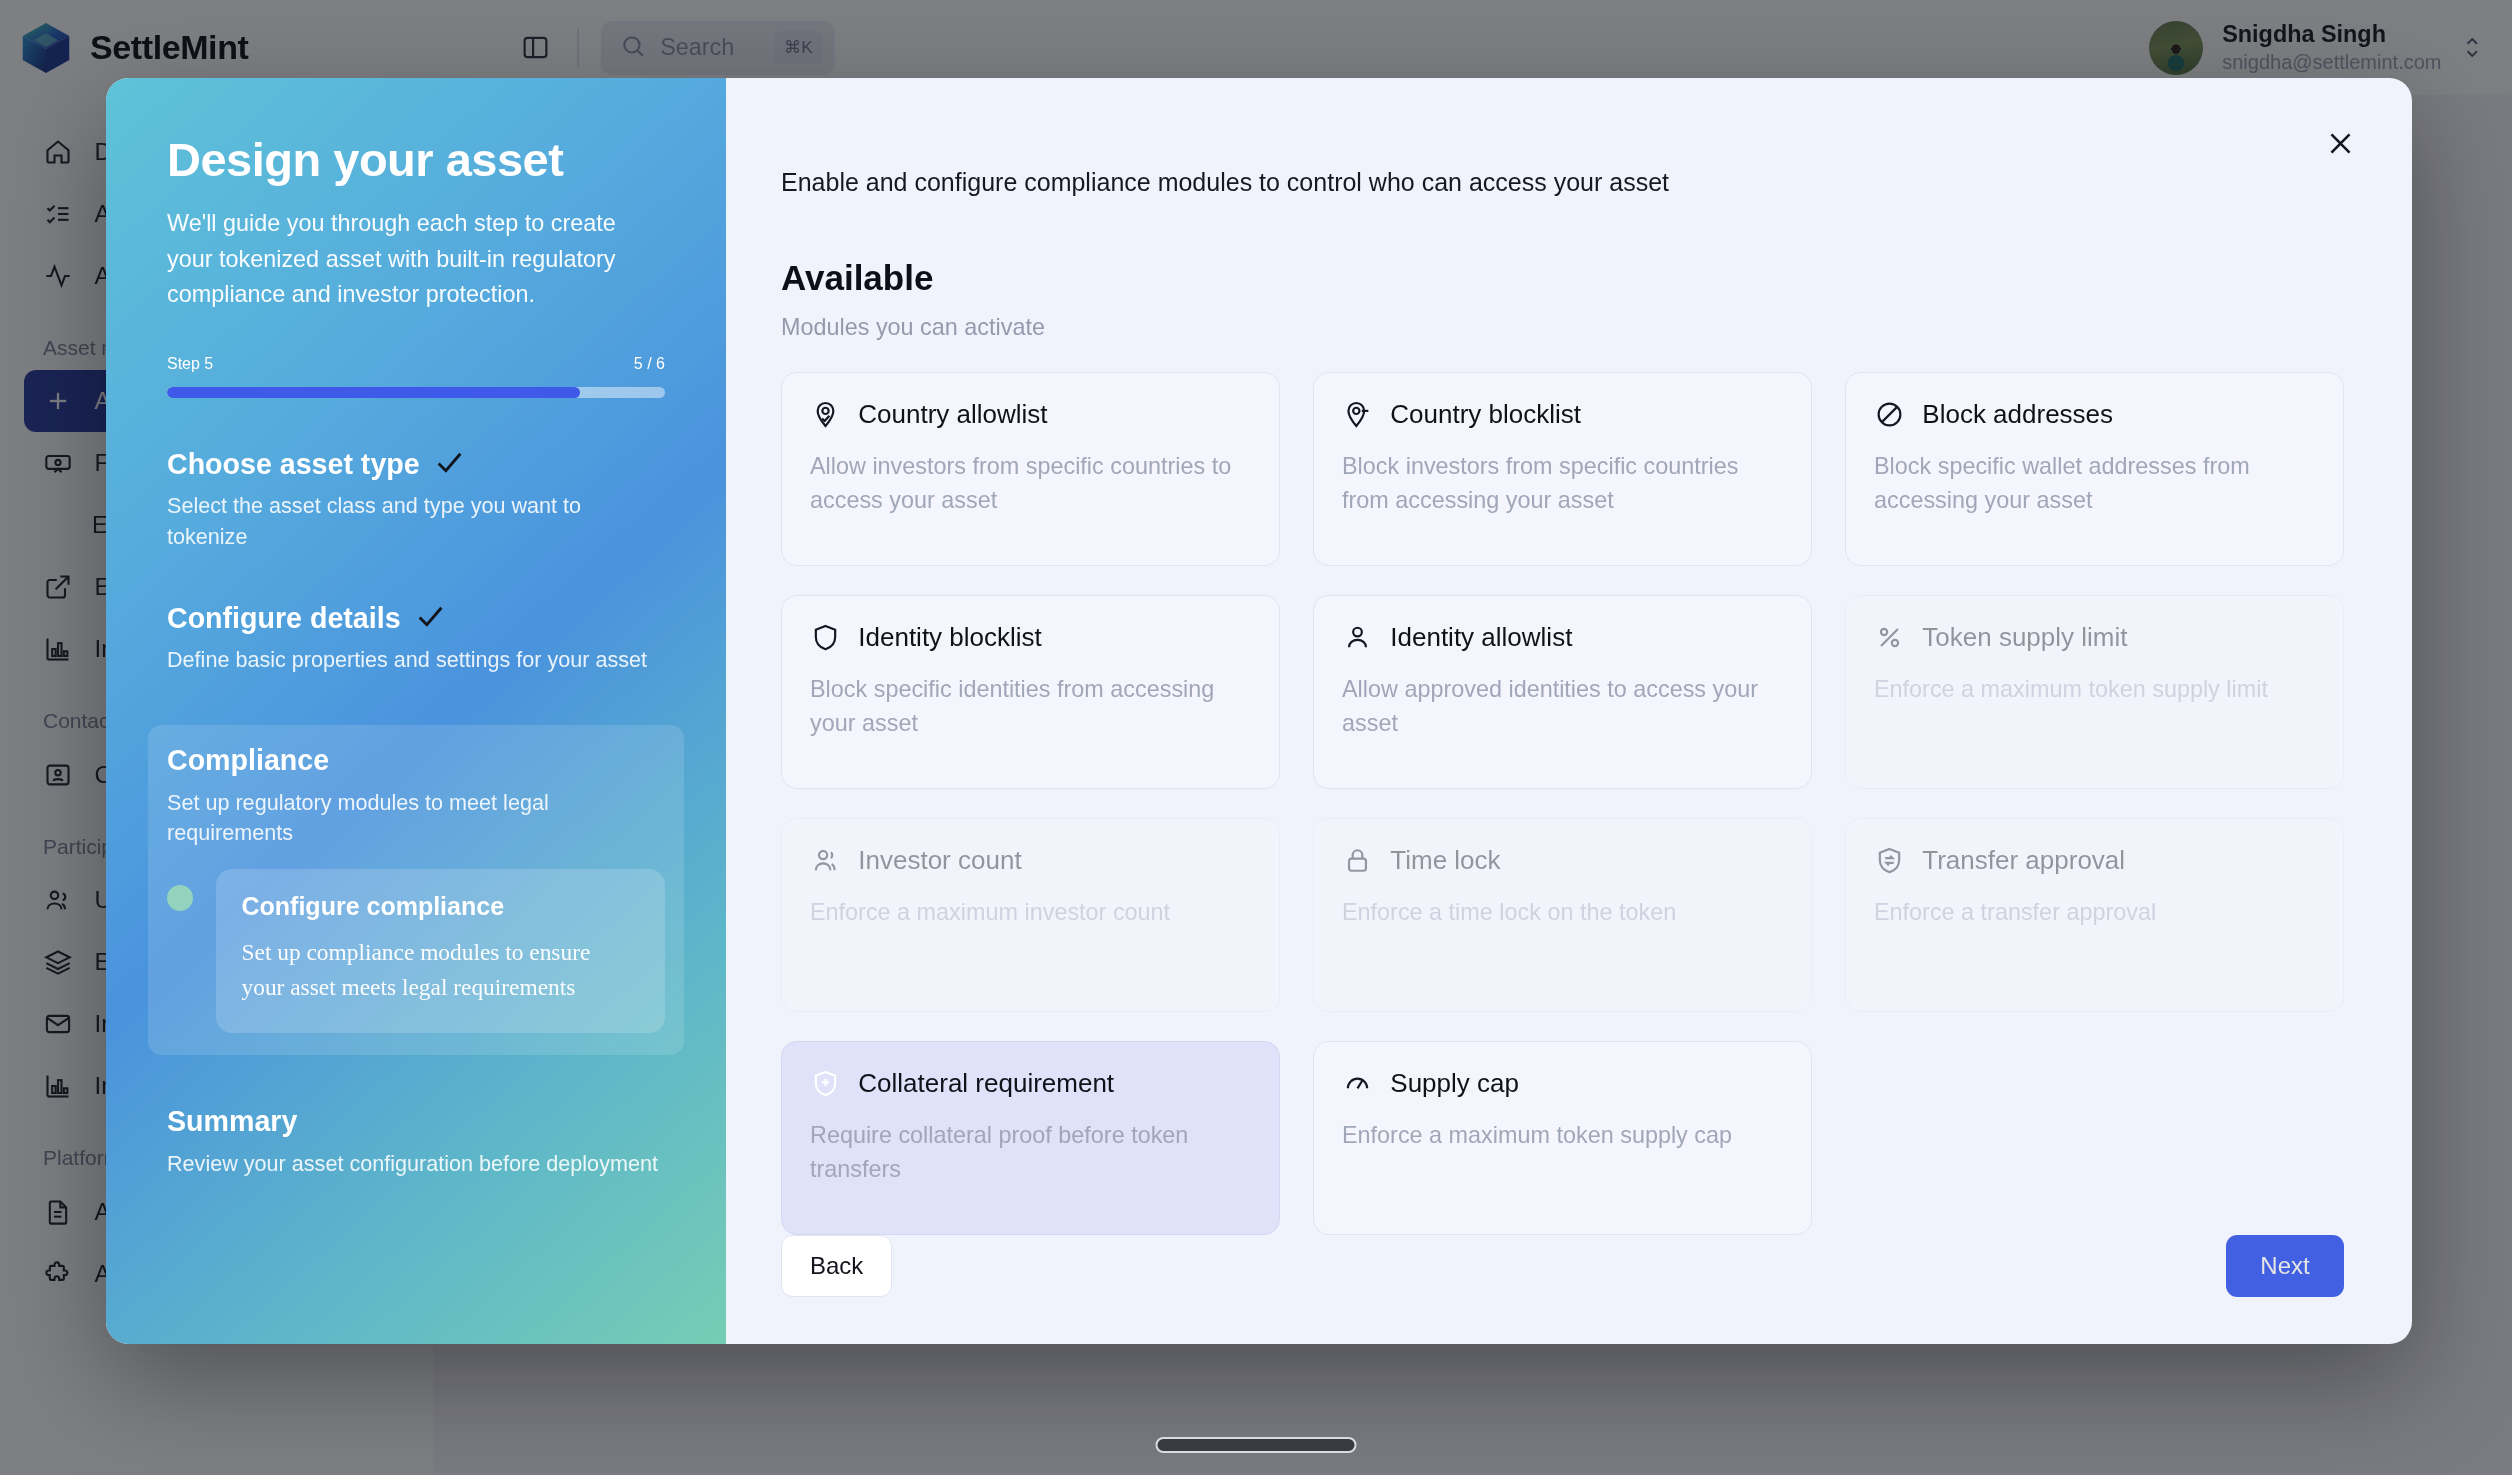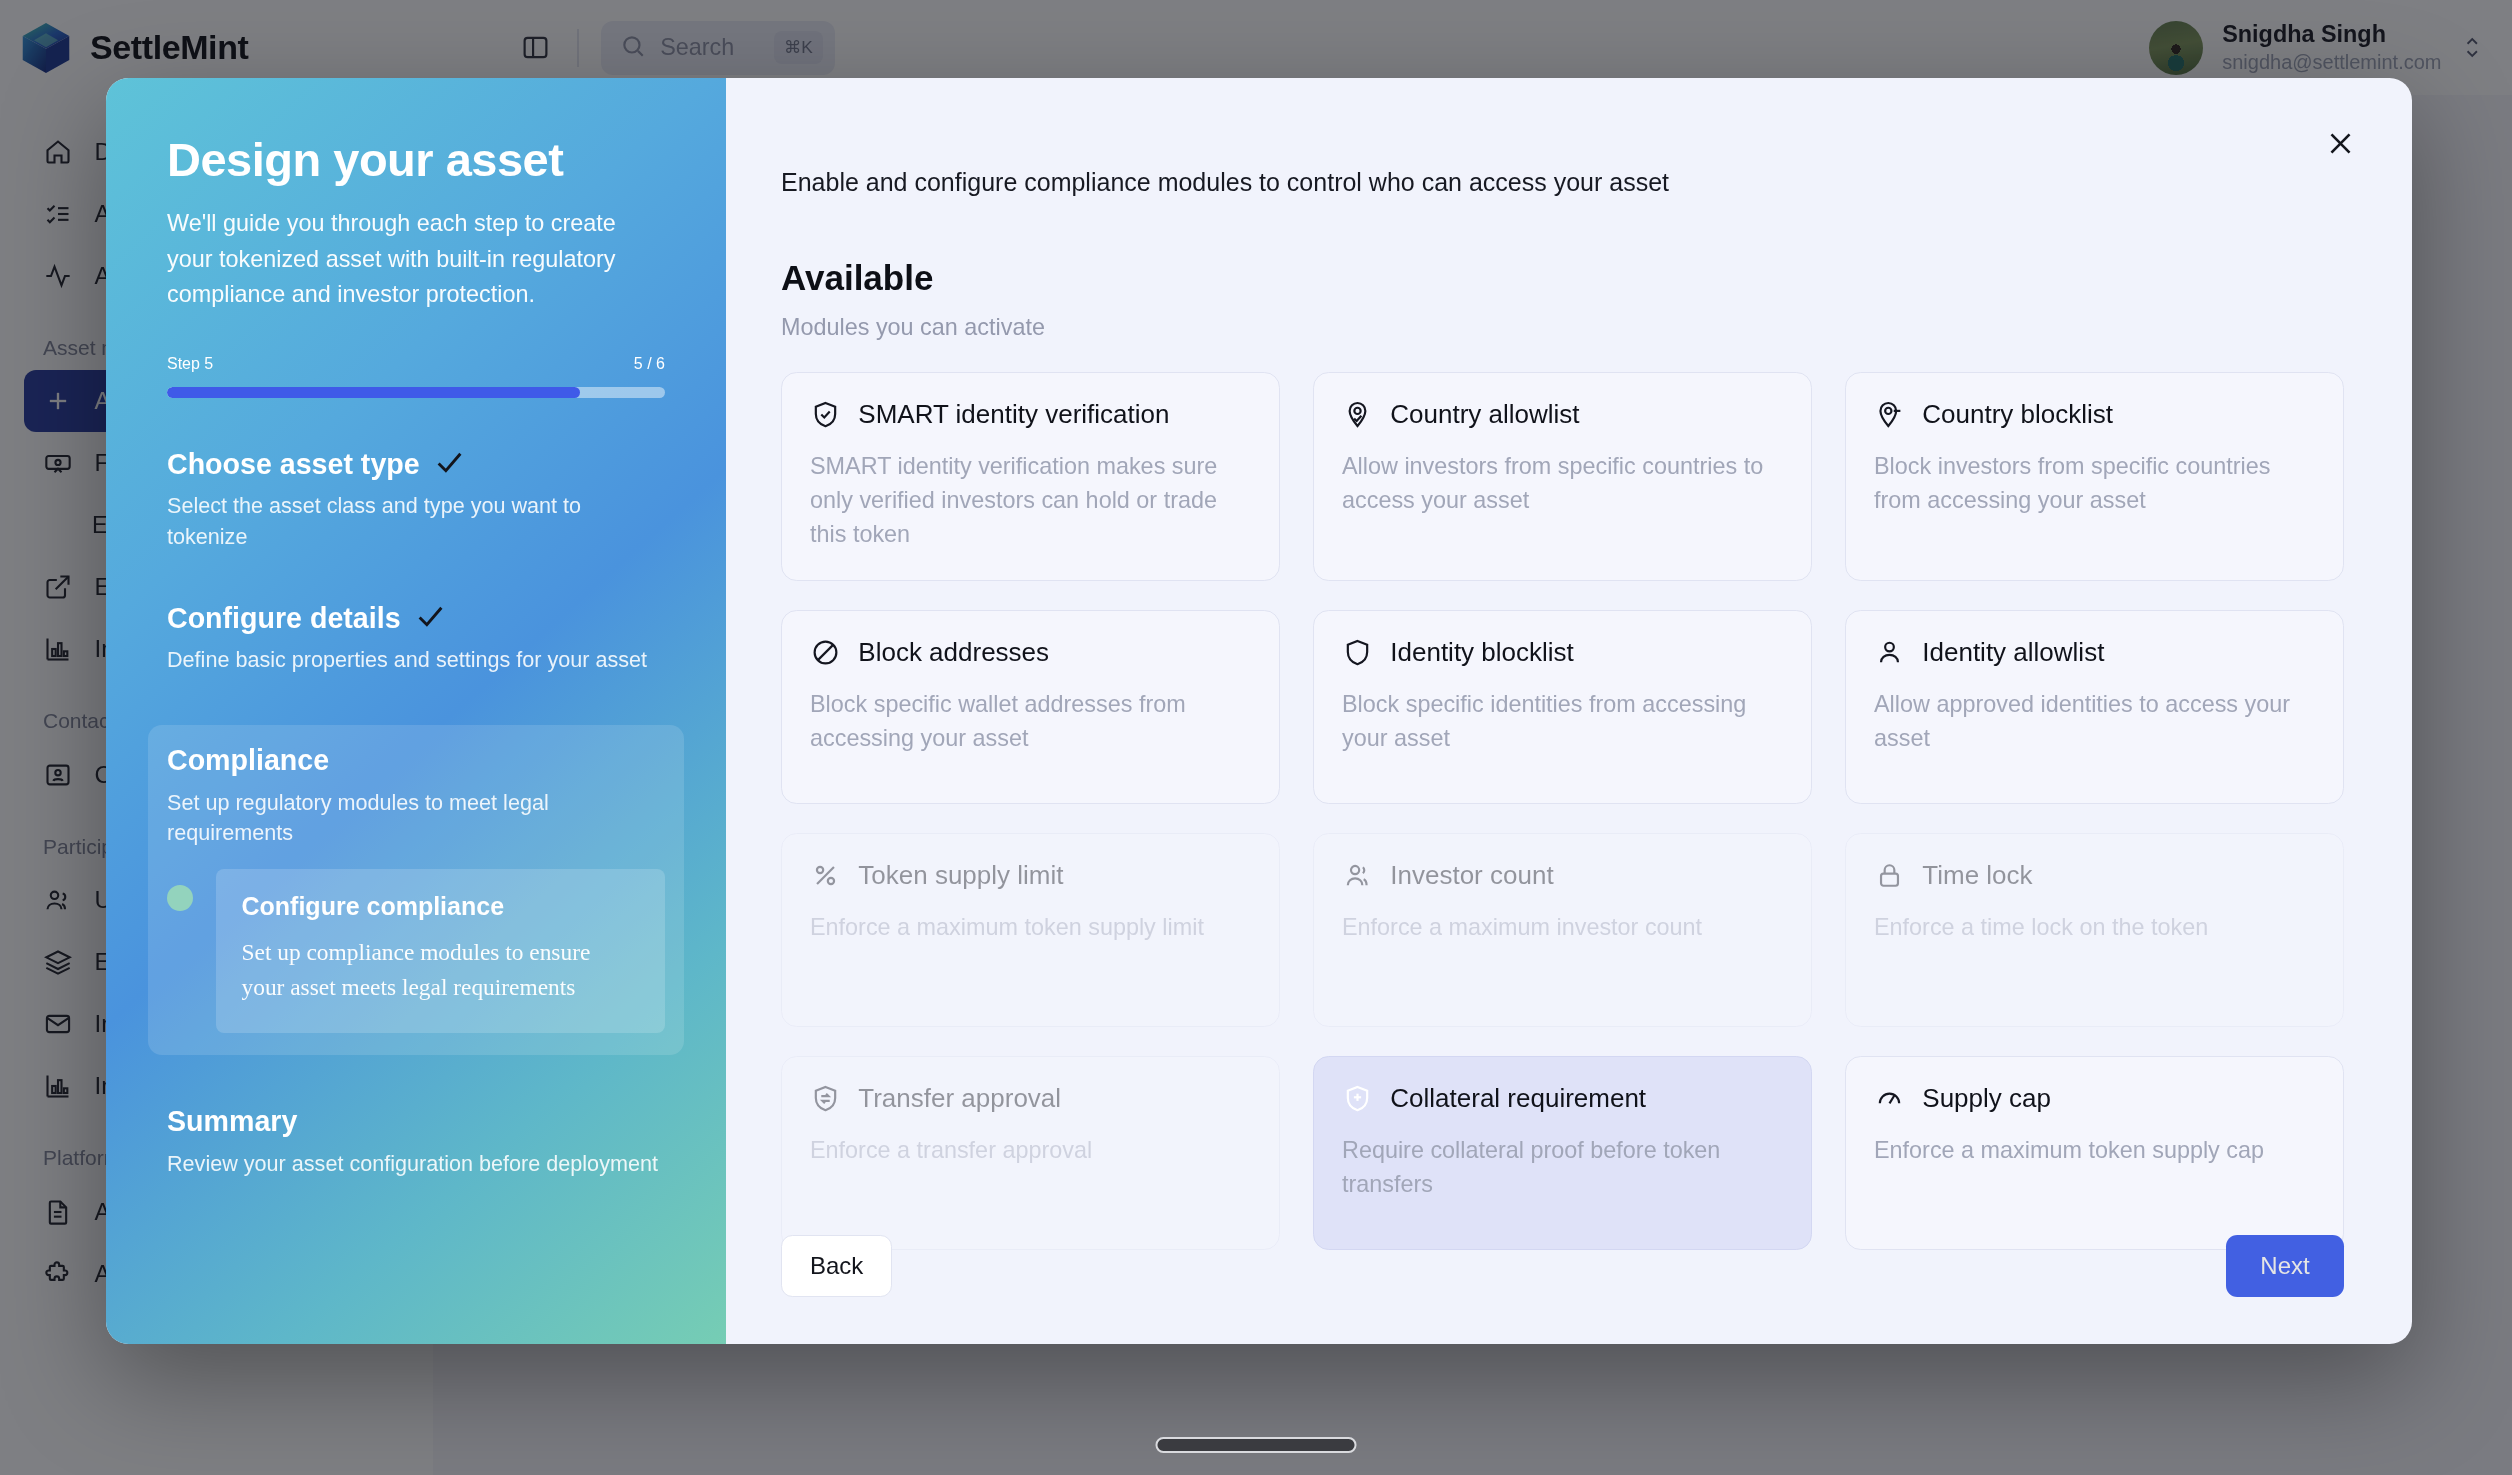--- a/index.html
+++ b/index.html
@@ -95,21 +95,21 @@
 
   .step { margin-top: 50px; position: relative; }
   .step-head { display: flex; align-items: center; gap: 15.6px; }
   .step-name { font-size: 28.6px; font-weight: 700; color: #ffffff; }
   .step-desc { font-size: 21.6px; margin-top: 10.4px; color: rgba(255,255,255,0.88); line-height: 1.4; }
   .step.current { background: rgba(255,255,255,0.13); border-radius: 14px; margin-left: -19px; margin-right: -19px; padding: 19px 19px 22.5px 19px; }
   .check { color: #13151c; font-size: 28px; font-weight: 700; line-height: 1; }
 
   #substep-wrap { display: flex; gap: 22.5px; margin-top: 21px; align-items: flex-start; }
   #substep-dot { width: 26px; height: 26px; border-radius: 50%; background: #93d3bd; flex: none; margin-top: 15.6px; }
-  #substep-card { background: rgba(255,255,255,0.17); border-radius: 8px; padding: 22.5px 26px 28px 26px; flex: 1; }
+  #substep-card { background: rgba(255,255,255,0.17); border-radius: 16px; padding: 22.5px 26px 28px 26px; flex: 1; }
   #substep-title { font-size: 25px; font-weight: 700; }
   #substep-desc { font-size: 23.4px; margin-top: 14px; line-height: 1.5; color: rgba(255,255,255,0.96); font-family: Liberation Serif, serif; }
 
   
   #modal-main { flex: 1; position: relative; padding: 52px 68px 0 55px; }
   #close-btn {
     position: absolute; right: 48px; top: 42px; width: 47px; height: 47px;
     display: flex; align-items: center; justify-content: center; cursor: pointer;
     color: #13151c;
   }
@@ -443,32 +443,20 @@
             <line x1="19" y1="5" x2="5" y2="19"></line>
           </svg>
       </span>
 
       <div id="main-lede">Enable and configure compliance modules to control who can access your asset</div>
       <div id="avail-title">Available</div>
       <div id="avail-sub">Modules you can activate</div>
 
       <div id="card-grid">
 
-        <div class="mod-card">
-          <div class="card-head">
-            <span class="card-ico">
-              <svg width="29" height="29" viewBox="0 0 24 24" fill="none" stroke="#141620" stroke-width="1.8">
-                  <path d="M12 2.5 20 5.5v6c0 5-3.4 8.6-8 10.2C7.4 20.1 4 16.5 4 11.5v-6z"></path>
-                  <polyline points="8.5,12 11,14.5 15.5,9.5"></polyline>
-                </svg>
-            </span>
-            <span class="card-title">SMART identity verification</span>
-          </div>
-          <div class="card-desc">SMART identity verification makes sure only verified investors can hold or trade this token</div>
-        </div>
 
         <div class="mod-card">
           <div class="card-head">
             <span class="card-ico">
               <svg width="29" height="29" viewBox="0 0 24 24" fill="none" stroke="#141620" stroke-width="1.8">
                   <path d="M12 2.5c3.6 0 6.5 2.9 6.5 6.5 0 4.6-6.5 12.5-6.5 12.5S5.5 13.6 5.5 9c0-3.6 2.9-6.5 6.5-6.5z"></path>
                   <circle cx="12" cy="9" r="2.6"></circle>
                   <polyline points="9.2,15.4 11.3,17.4 15.2,13"></polyline>
                 </svg>
             </span>

